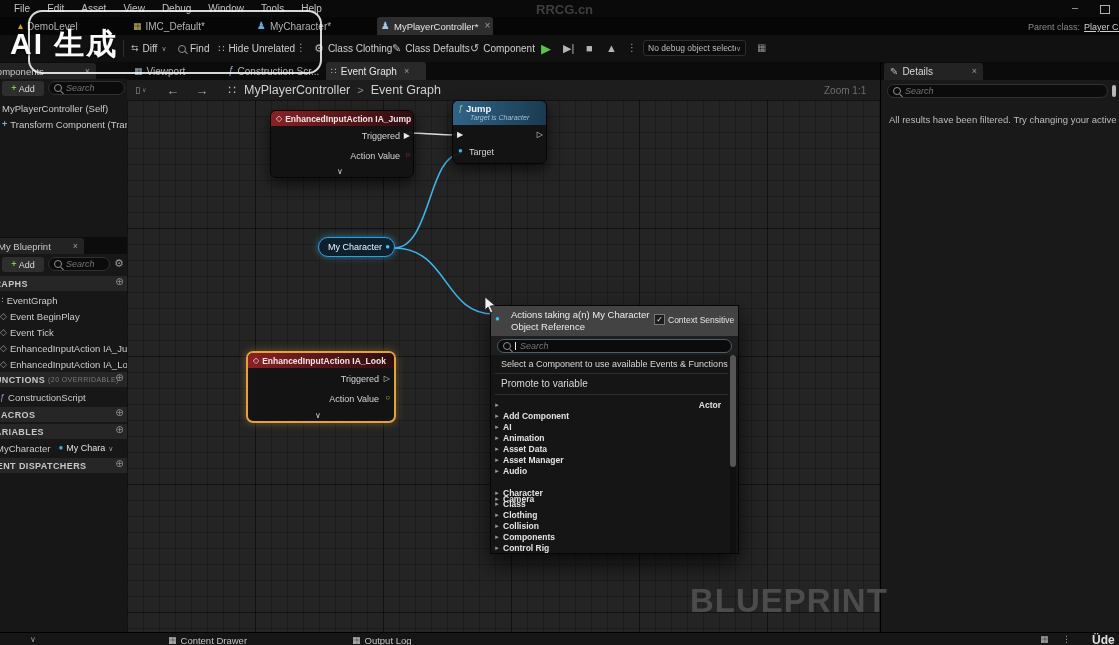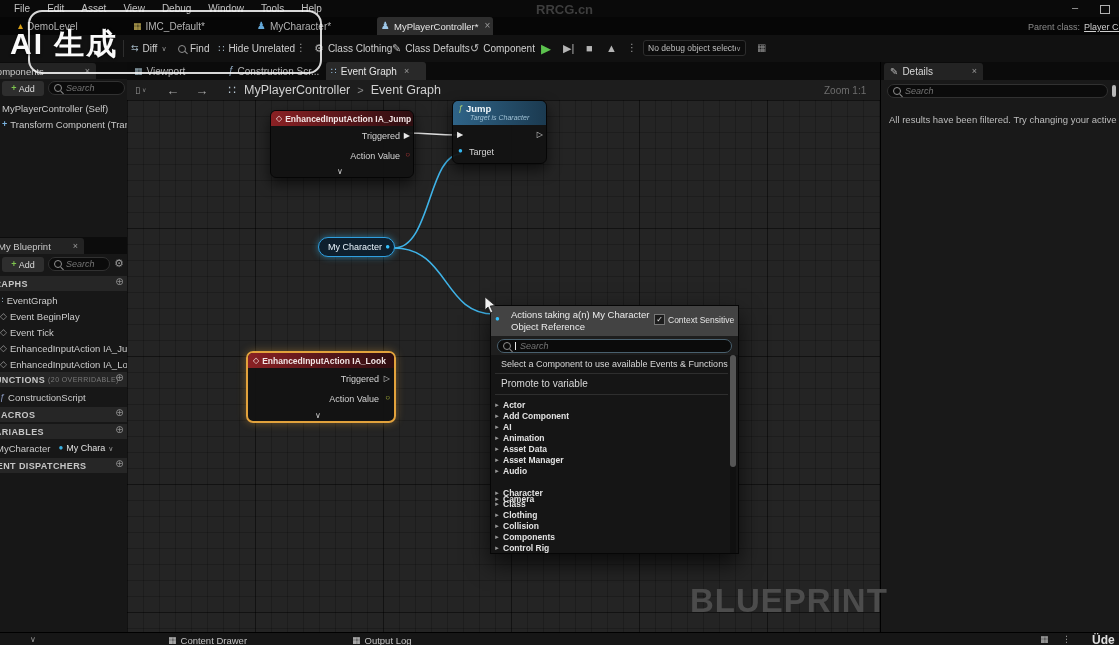--- a/index.html
+++ b/index.html
@@ -303,21 +303,21 @@
     </div>
     <div class="abs" style="left:0;top:49px;width:247px;height:198px;background:#151515;overflow:hidden;">
       <div class="ctxitem" style="top:3px;left:10px;font-weight:normal;color:#d8d8d8;font-size:9px;width:234px;">
         <span>Select a Component to use available Events &amp; Functions</span>
       </div>
       <div class="abs" style="left:4px;top:18px;width:233px;height:1px;background:#2e2e2e;"></div>
       <div class="ctxitem" style="top:23px;left:10px;font-weight:normal;color:#d8d8d8;font-size:10px;">
         <span>Promote to variable</span>
       </div>
       <div class="abs" style="left:4px;top:39px;width:233px;height:1px;background:#2e2e2e;"></div>
-      <div class="ctxitem" style="top:44px;">
+      <div class="ctxitem" style="top:44px;justify-content:space-between;">
           <span class="ar ic">▸</span>
           <span>Actor</span>
         </div>
       <div class="ctxitem" style="top:55px;">
           <span class="ar ic">▸</span>
           <span>Add Component</span>
         </div>
       <div class="ctxitem" style="top:66px;">
           <span class="ar ic">▸</span>
           <span>AI</span>

